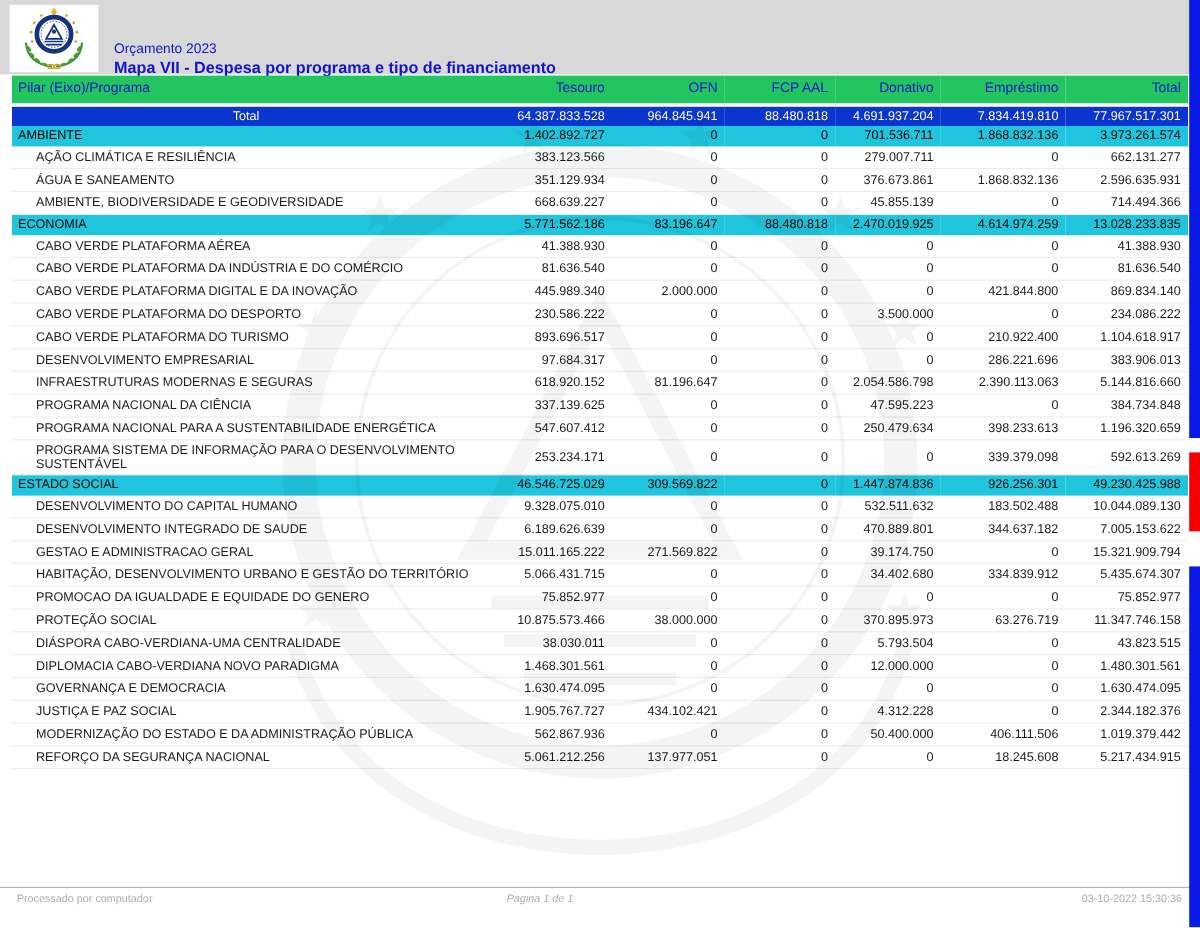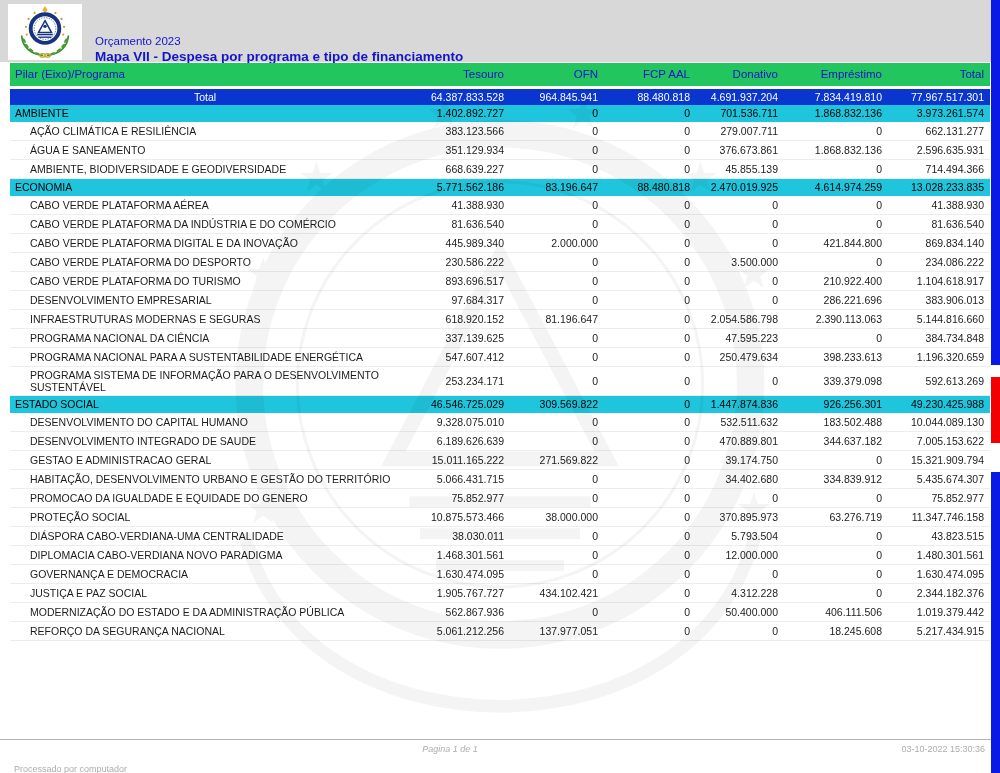--- a/index.html
+++ b/index.html
@@ -34,21 +34,21 @@
 
   tr.section-row td { background:#1fc5dc; color:#000000; height:17px; }
   tr.section-row td.prog { padding-left:5px; }
 
   tr.program-row td { background:transparent; height:19px; border-bottom:1px solid #ededed; }
   tr.program-row td.prog { padding-left:20px; }
 
   
   .footer-rule { position:absolute; left:0; top:739px; width:1000px; border-top:1px solid #b5b5b5; }
   .footer { position:absolute; left:0; top:744px; width:1000px; height:14px; font-size:9px; color:#adadad; }
-  .footer .f-left { position:absolute; left:14px;margin-top:20px; }
+  .footer .f-left { position:absolute; left:14px; }
   .footer .f-center { position:absolute; left:0; width:900px; text-align:center;font-style:italic; }
   .footer .f-right { position:absolute; right:15px; }
 
   
   .flag-bar { position:absolute; right:0; top:0; width:9px; height:773px; }
   .flag-bar .seg-blue-top { height:365px; background:#0a1ae6; }
   .flag-bar .seg-white-1  { height:12px;  background:#ffffff; }
   .flag-bar .seg-red      { height:66px;  background:#f50000; }
   .flag-bar .seg-white-2  { height:29px;  background:#ffffff; }
   .flag-bar .seg-blue-bot { height:301px; background:#0a1ae6; }

